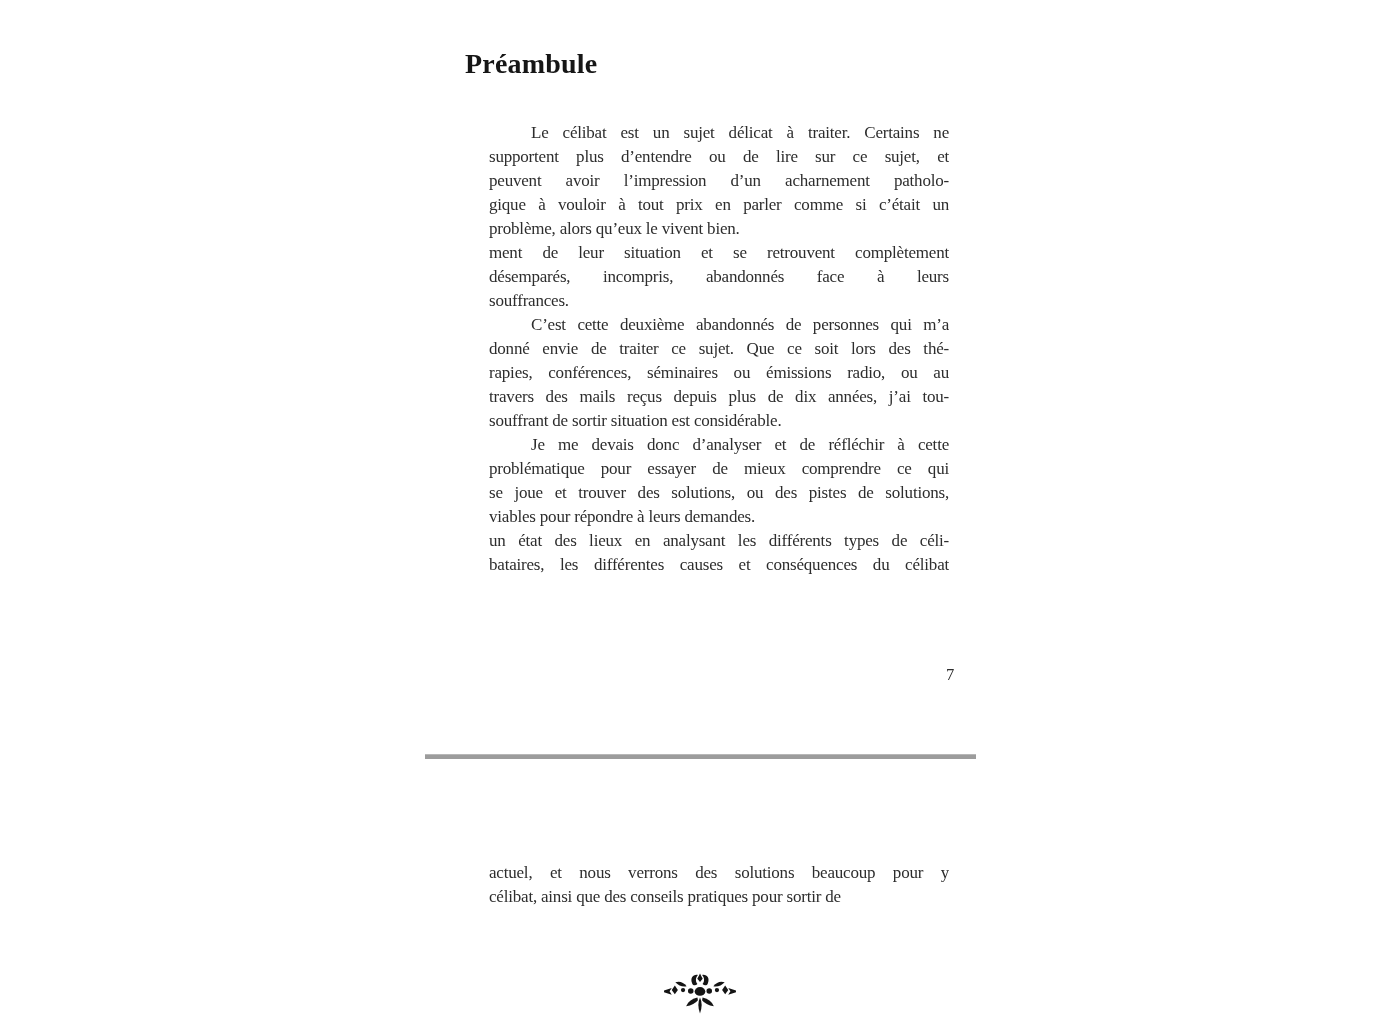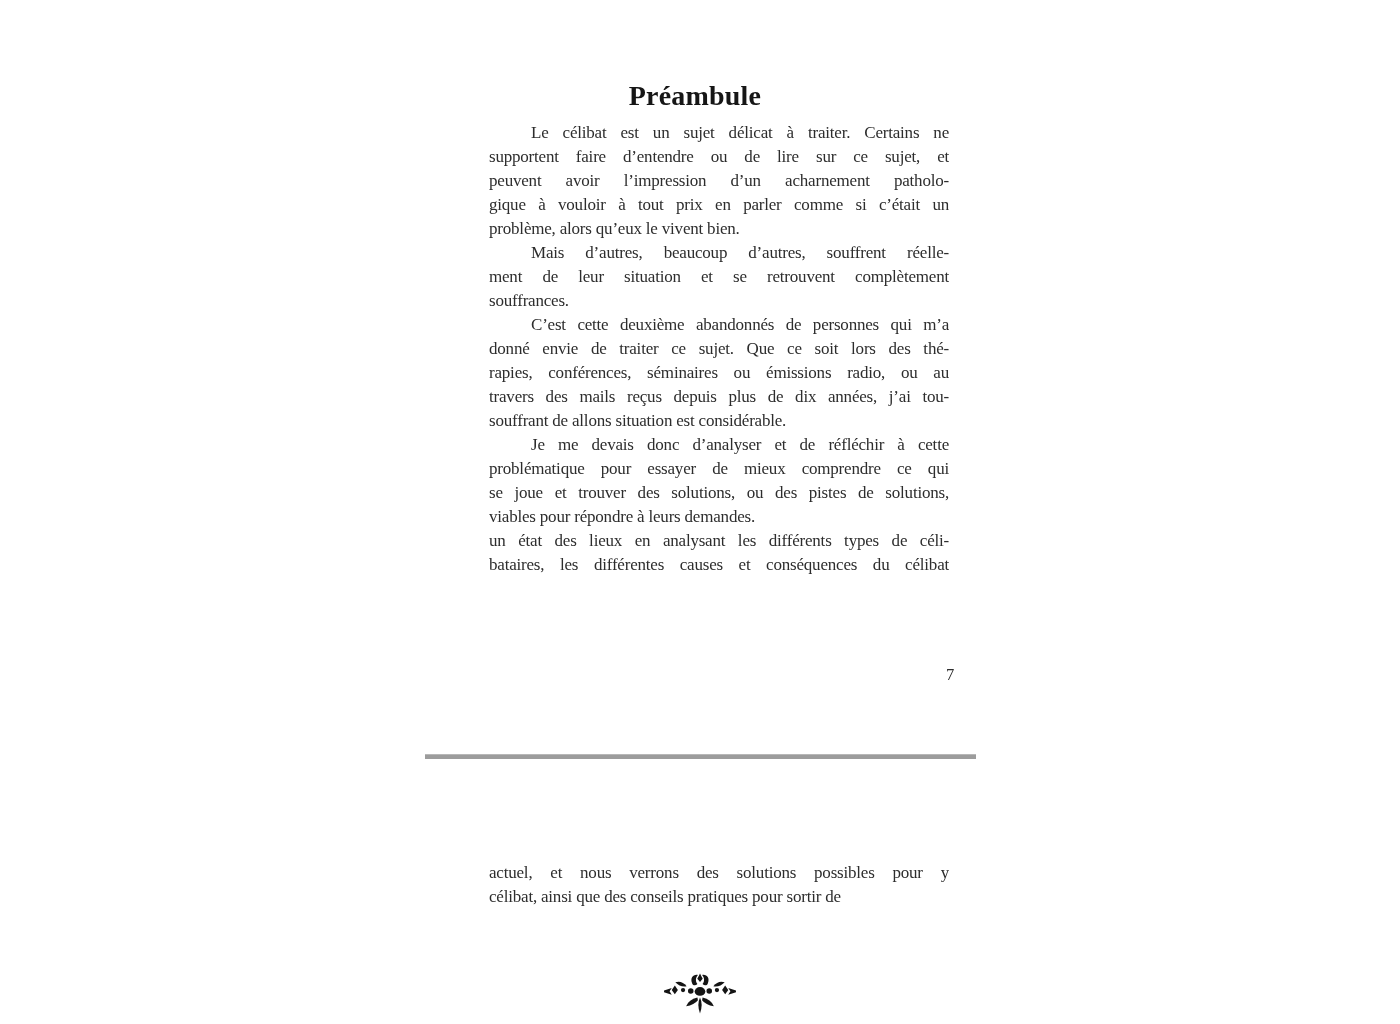--- a/index.html
+++ b/index.html
@@ -17,26 +17,24 @@
     height: 1024px;
     overflow: hidden;
     font-family: "Liberation Serif", "DejaVu Serif", serif;
     color: var(--text-color);
   }
   .page-title {
     position: absolute;
     left: 465px;
     top: 48px;
     width: 460px;
-    text-align: center;
     font-size: 28px;
     font-weight: bold;
     letter-spacing: 0.2px;
     color: var(--title-color);
-    margin-top: 32px;
   }
   .body-block {
     position: absolute;
     left: 489px;
     width: 460px;
     font-size: 17px;
     letter-spacing: -0.2px;
     line-height: 24px;
   }
   #page1-body { top: 121px; }
@@ -78,57 +76,57 @@
   .ornament svg { display: block; width: 100%; height: 100%; fill: var(--ornament-color); }
 </style>
 </head>
 <body>
 
 <section>
   <h1 class="page-title">Préambule</h1>
   <div class="body-block" id="page1-body">
       <div class="para">
         <div class="line indent">Le célibat est un sujet délicat à traiter. Certains ne</div>
-        <div class="line">supportent faire d’entendre ou de lire sur ce sujet, et</div>
+        <div class="line">supportent plus d’entendre ou de lire sur ce sujet, et</div>
         <div class="line">peuvent avoir l’impression d’un acharnement patholo-</div>
         <div class="line">gique à vouloir à tout prix en parler comme si c’était un</div>
         <div class="line">problème, alors qu’eux le vivent bien.</div>
       </div>
       <div class="para">
-        <div class="line indent">Mais d’autres, beaucoup d’autres, souffrent réelle-</div>
         <div class="line">ment de leur situation et se retrouvent complètement</div>
+        <div class="line">désemparés, incompris, abandonnés face à leurs</div>
         <div class="line">souffrances.</div>
       </div>
       <div class="para">
         <div class="line indent">C’est cette deuxième abandonnés de personnes qui m’a</div>
         <div class="line">donné envie de traiter ce sujet. Que ce soit lors des thé-</div>
         <div class="line">rapies, conférences, séminaires ou émissions radio, ou au</div>
         <div class="line">travers des mails reçus depuis plus de dix années, j’ai tou-</div>
-        <div class="line">souffrant de allons situation est considérable.</div>
+        <div class="line">souffrant de sortir situation est considérable.</div>
       </div>
       <div class="para">
         <div class="line indent">Je me devais donc d’analyser et de réfléchir à cette</div>
         <div class="line">problématique pour essayer de mieux comprendre ce qui</div>
         <div class="line">se joue et trouver des solutions, ou des pistes de solutions,</div>
         <div class="line">viables pour répondre à leurs demandes.</div>
       </div>
       <div class="para continues">
         <div class="line">un état des lieux en analysant les différents types de céli-</div>
         <div class="line">bataires, les différentes causes et conséquences du célibat</div>
       </div>
     </div>
   <div class="page-number">7</div>
 </section>
 
 <div class="page-divider"></div>
 
 <section>
   <div class="body-block" id="page2-body">
       <div class="para">
-        <div class="line">actuel, et nous verrons des solutions possibles pour y</div>
+        <div class="line">actuel, et nous verrons des solutions beaucoup pour y</div>
         <div class="line">célibat, ainsi que des conseils pratiques pour sortir de</div>
       </div>
     </div>
   <div class="ornament">
     <svg viewBox="0 0 72 40" xmlns="http://www.w3.org/2000/svg" aria-hidden="true">
 
       <path d="M36 0 l2.6 5.2 -2.6 3.2 -2.6 -3.2 Z"></path>
 
       <path d="M28.5 10 C26 4.5 29.5 0.5 34 1.5 C31.5 4 31.5 8 33.5 10.2 C31.8 12 29.4 12 28.5 10 Z"></path>
       <path d="M43.5 10 C46 4.5 42.5 0.5 38 1.5 C40.5 4 40.5 8 38.5 10.2 C40.2 12 42.6 12 43.5 10 Z"></path>

